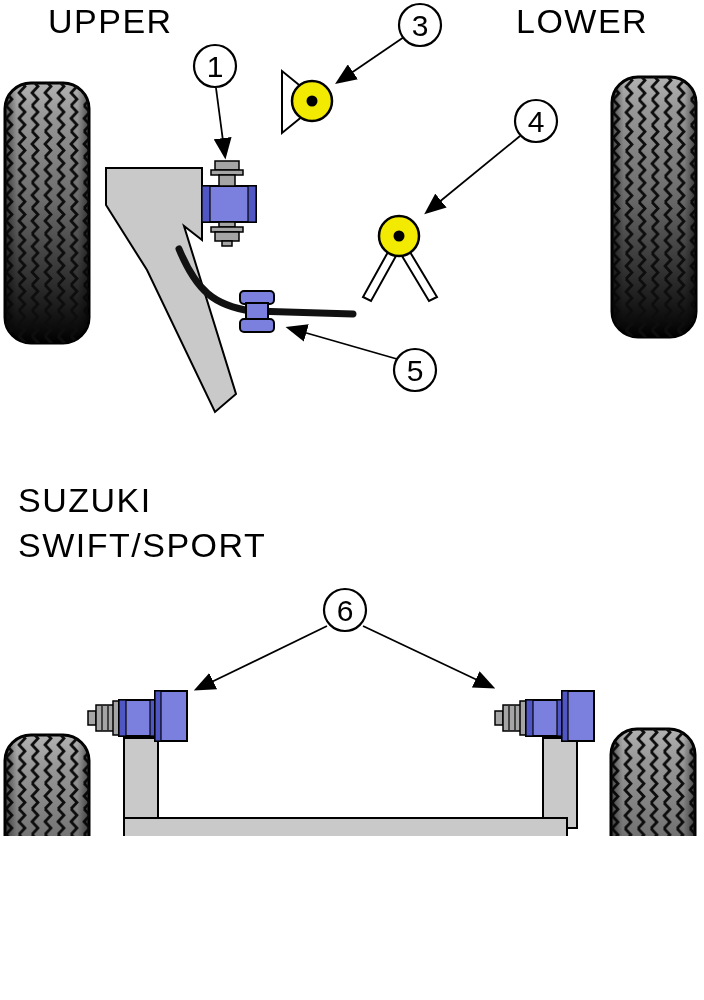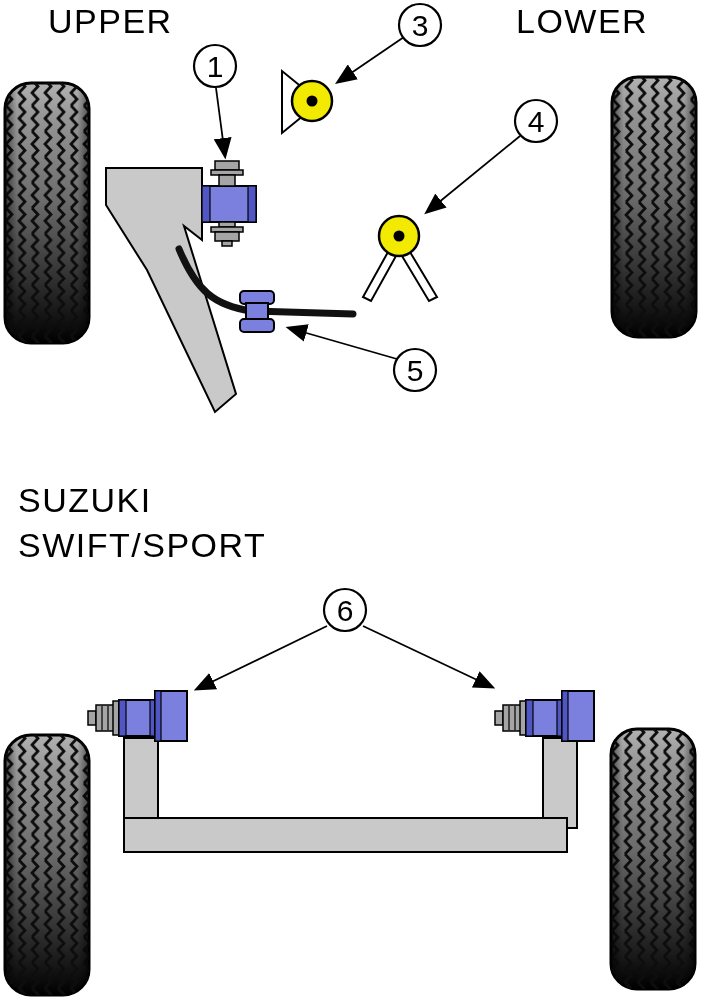--- a/index.html
+++ b/index.html
@@ -1,16 +1,16 @@
 <!DOCTYPE html>
 <html style="--bushing_blue: #7b80de; --bushing_blue_dark: #5056c4; --part_yellow: #f2ea00; --metal_gray: #c9c9c9; --metal_gray_dark: #a5a5a5; --outline: #000000; --bar_black: #111111;"><head>
 <meta charset="utf-8">
 <style>
   html,body{margin:0;padding:0;background:#fff;}
-  .stage{width:704px;height:1000px;position:relative;background:#fff;overflow:hidden;}
+  .stage{width:704px;height:836px;position:relative;background:#fff;overflow:hidden;}
   svg{display:block;}
   .lbl{font-family:"Liberation Sans",sans-serif;font-size:34px;letter-spacing:1.5px;fill:#000;}
   .num{font-family:"Liberation Sans",sans-serif;font-size:30px;fill:#000;text-anchor:middle;}
   .gray{fill:var(--metal_gray);stroke:var(--outline);stroke-width:2;}
   .met{fill:var(--metal_gray_dark);stroke:var(--outline);stroke-width:1.5;}
   .blue{fill:var(--bushing_blue);stroke:var(--outline);stroke-width:2;}
   .blued{fill:var(--bushing_blue_dark);stroke:var(--outline);stroke-width:1.2;}
   .yel{fill:var(--part_yellow);stroke:var(--outline);stroke-width:2.5;}
   .dot{fill:var(--outline);stroke:none;}
   .whitep{fill:#fff;stroke:var(--outline);stroke-width:2;}

